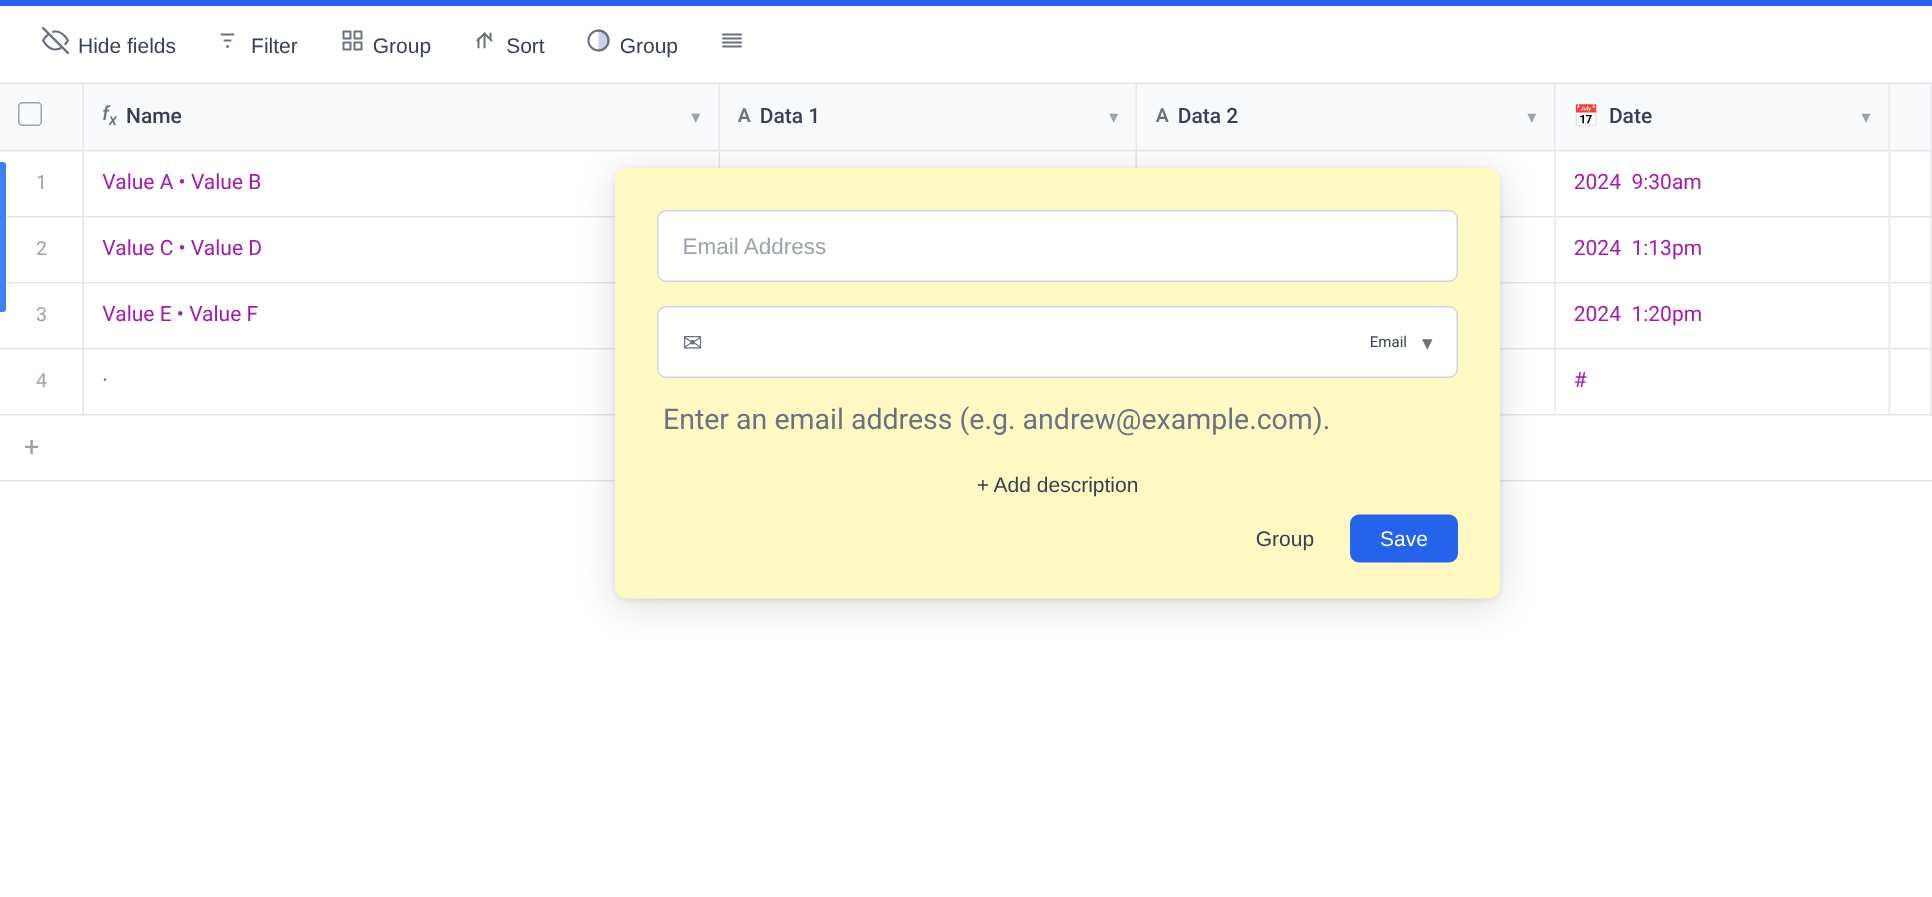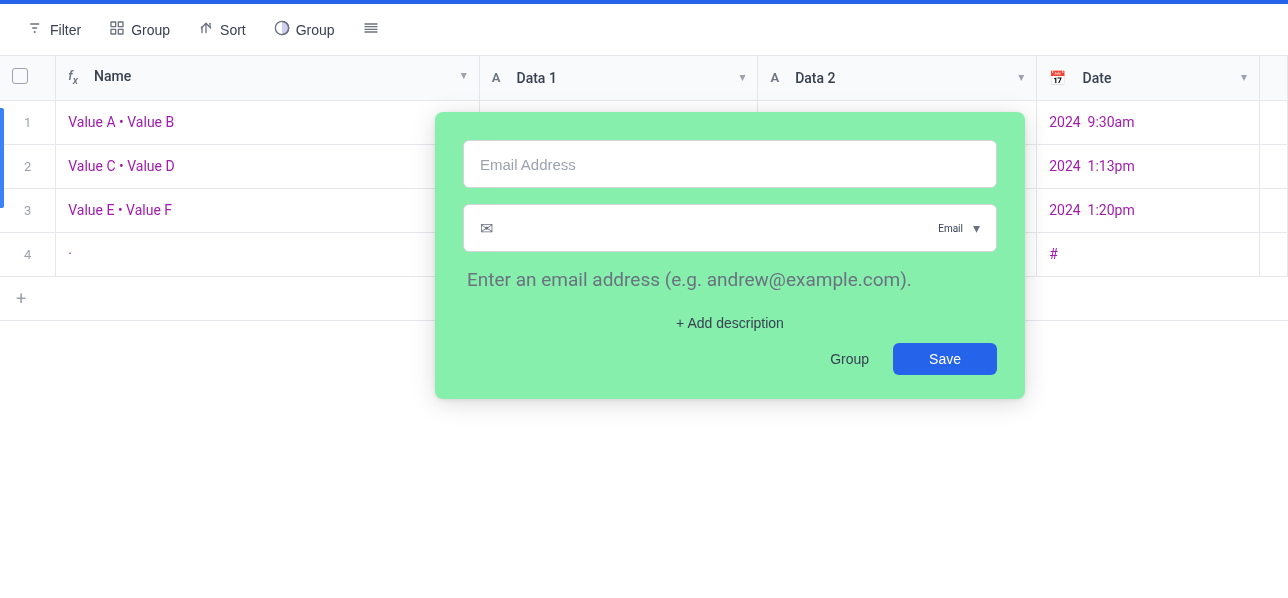--- a/index.html
+++ b/index.html
@@ -75,22 +75,22 @@
       text-align: left;
       font-weight: 500;
       color: #374151;
       border-right: 1px solid #e5e7eb;
       white-space: nowrap;
       position: relative;
     }
 
     th .th-inner {
       display: flex;
-      align-items: flex-start;
-      gap: 16px;
+      align-items: center;
+      gap: 6px;
     }
 
     th .th-chevron {
       margin-left: auto;
       color: #9ca3af;
       font-size: 12px;
     }
 
     td {
       padding: 0 12px;
@@ -136,23 +136,23 @@
       height: 100px;
       background: #3b82f6;
       border-radius: 0 2px 2px 0;
       z-index: 10;
     }
 
     
     .modal-overlay {
       position: absolute;
       top: 56px;
-      left: 435px;
+      left: 410px;
       width: 590px;
-      background: #86efac;
+      background: #fef9c3;
       border-radius: 8px;
       box-shadow: 0 4px 24px rgba(0,0,0,0.15), 0 1px 4px rgba(0,0,0,0.08);
       padding: 28px 28px 24px;
       z-index: 100;
     }
 
     .modal-field-group {
       margin-bottom: 16px;
     }
 
@@ -243,38 +243,49 @@
       cursor: pointer;
       padding: 8px 16px;
       border-radius: 6px;
     }
 
     .save-btn {
       background: #2563eb;
       color: #fff;
       border: none;
       border-radius: 6px;
-      padding: 8px 36px;
+      padding: 8px 20px;
       font-size: 14px;
       font-weight: 500;
       cursor: pointer;
     }
 
     .col-name { width: 380px; }
     .col-data1 { width: 250px; }
     .col-data2 { width: 250px; }
     .col-date { width: 200px; }
     .col-extra { width: 14px; }
   </style>
 </head>
 <body>
 
 <div class="top-bar"></div>
 
 <div class="toolbar">
+  <button class="toolbar-btn">
+    <span class="icon">
+      
+      <svg width="18" height="18" viewBox="0 0 24 24" fill="none" stroke="currentColor" stroke-width="2" stroke-linecap="round" stroke-linejoin="round">
+        <path d="M17.94 17.94A10.07 10.07 0 0 1 12 20c-7 0-11-8-11-8a18.45 18.45 0 0 1 5.06-5.94"></path>
+        <path d="M9.9 4.24A9.12 9.12 0 0 1 12 4c7 0 11 8 11 8a18.5 18.5 0 0 1-2.16 3.19"></path>
+        <line x1="1" y1="1" x2="23" y2="23"></line>
+      </svg>
+    </span>
+    <span>Hide fields</span>
+  </button>
 
   <button class="toolbar-btn">
     <span class="icon">
       <svg width="16" height="16" viewBox="0 0 24 24" fill="none" stroke="currentColor" stroke-width="2" stroke-linecap="round" stroke-linejoin="round">
         <line x1="4" y1="6" x2="16" y2="6"></line>
           <line x1="7" y1="12" x2="13" y2="12"></line>
           <line x1="10" y1="18" x2="10" y2="18" stroke-width="3"></line>
       </svg>
     </span>
     <span>Filter</span>

